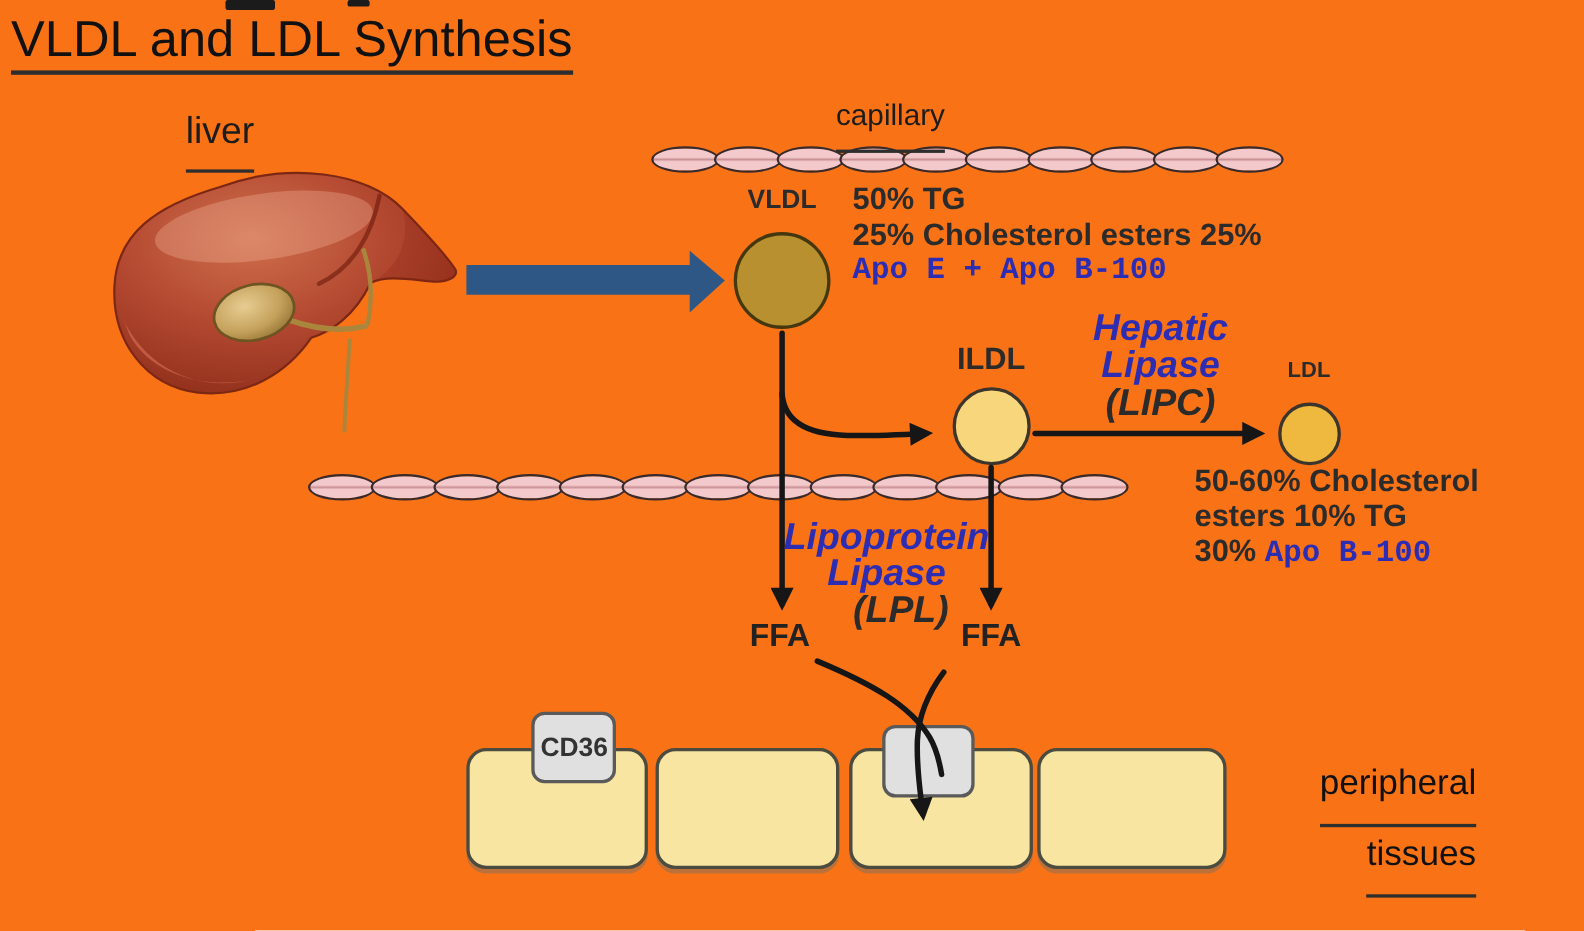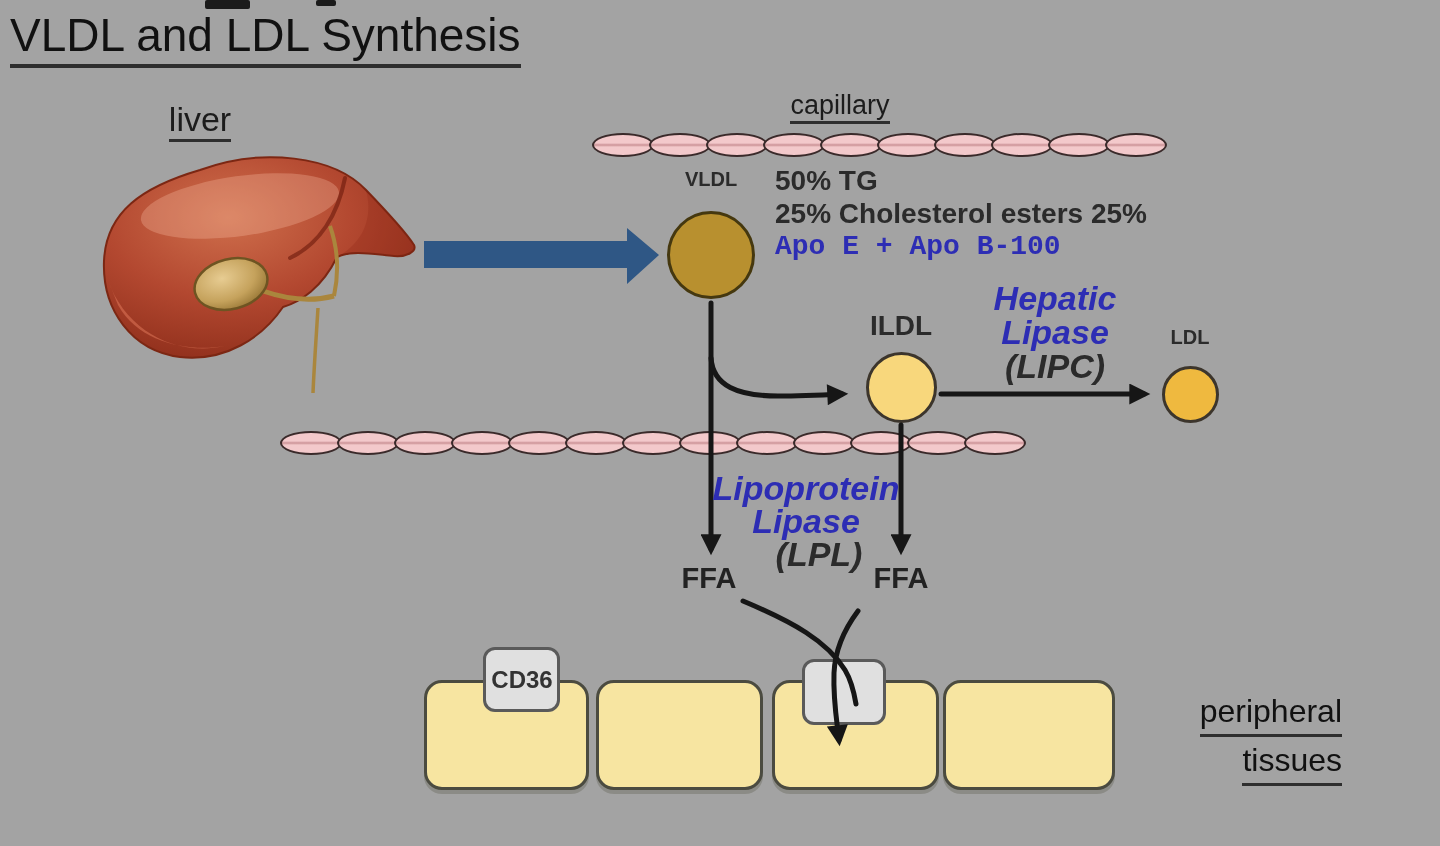--- a/index.html
+++ b/index.html
@@ -1,31 +1,31 @@
 <!DOCTYPE html>
 <html style="--enzyme_blue: #2d2db4; --apo_blue: #2d2db4; --flow_arrow_blue: #2f5785; --vldl_fill: #b8902f; --ildl_fill: #f8d77c; --ldl_fill: #efb93f; --capillary_pink: #f0bfc1; --tissue_yellow: #f7e5a1; --receptor_gray: #e0e0e0;"><head>
 <meta charset="utf-8">
 <style>
   html,body{margin:0;padding:0;background:#fff;}
   .stage{
-    position:relative;width:1440px;height:846px;background:#a3a3a3;
+    position:relative;width:1440px;height:846px;background:#f97316;
     font-family:"Liberation Sans",sans-serif;overflow:hidden;color:#1c1c1c;
   }
   .abs{position:absolute;}
   .overlay{left:0;top:0;z-index:3;pointer-events:none;}
 
   
   #title{left:10px;top:8px;font-size:46px;color:#111;z-index:4;}
   .ul-big{display:inline-block;border-bottom:4px solid #2e2e2e;padding-bottom:2px;}
-  .ul-mid{display:inline-block;border-bottom:3px solid #2e2e2e;padding-bottom:0;}
+  .ul-mid{display:inline-block;border-bottom:3px solid #2e2e2e;padding-bottom:15px;}
 
   #liver-label{left:150px;top:100px;width:100px;text-align:center;font-size:34px;z-index:4;}
-  #capillary-label{left:760px;top:90px;width:160px;text-align:center;font-size:27px;z-index:4;}
-
-  #vldl-label{left:664px;top:168px;width:94px;text-align:center;font-size:20px;font-weight:700;color:#2b2b2b;z-index:4;}
+  #capillary-label{left:760px;top:90px;width:160px;font-size:27px;z-index:4;}
+
+  #vldl-label{left:664px;top:168px;width:94px;text-align:center;font-size:24px;font-weight:700;color:#2b2b2b;z-index:4;}
   #ildl-label{left:858px;top:310px;width:86px;text-align:center;font-size:28px;font-weight:700;color:#2b2b2b;z-index:4;}
   #ldl-label{left:1156px;top:326px;width:68px;text-align:center;font-size:20px;font-weight:700;color:#2b2b2b;z-index:4;}
 
   #vldl-comp{left:775px;top:164px;font-size:28px;font-weight:700;line-height:33px;color:#2b2b2b;z-index:4;}
   #ldl-comp{left:1086px;top:421px;font-size:28px;font-weight:700;line-height:32px;color:#2b2b2b;z-index:4;}
   .blue{color:var(--apo_blue,#2d2db4);font-family:Liberation Mono, monospace;}
 
   #hepatic-block{left:978px;top:281px;width:154px;text-align:center;font-size:34px;
     font-weight:700;font-style:italic;line-height:34px;color:var(--enzyme_blue,#2d2db4);z-index:4;}
   #hepatic-block .gene{color:#2b2b2b;}
@@ -182,20 +182,25 @@
     <div>25% Cholesterol esters 25%</div>
     <div class="blue">Apo E + Apo B-100</div>
   </div>
 
   <div class="abs" id="hepatic-block">
     <div>Hepatic</div>
     <div>Lipase</div>
     <div class="gene">(LIPC)</div>
   </div>
 
+  <div class="abs" id="ldl-comp">
+    <div>50-60% Cholesterol</div>
+    <div>esters 10% TG</div>
+    <div><span>30% </span><span class="blue">Apo B-100</span></div>
+  </div>
 
   <div class="abs" id="lpl-block">
     <div>Lipoprotein</div>
     <div><span>Lipase </span><span class="gene">(LPL)</span></div>
   </div>
 
   <div class="abs ffa" id="ffa-left">FFA</div>
   <div class="abs ffa" id="ffa-right">FFA</div>
 
   <div class="abs" id="cd36-label">CD36</div>

